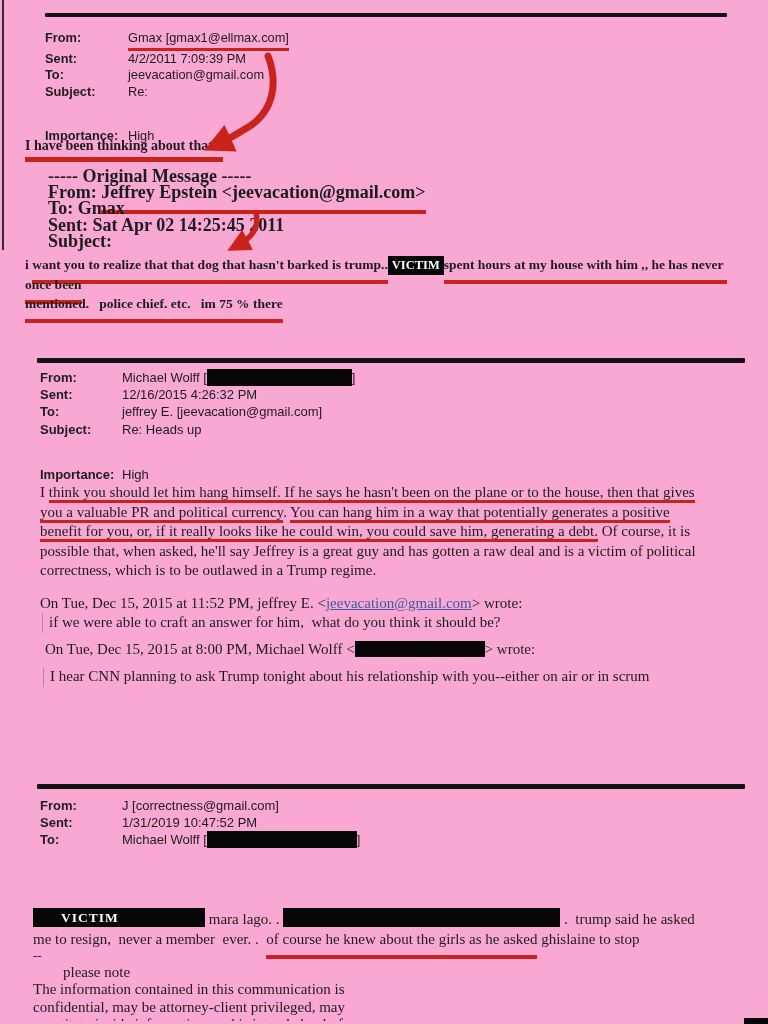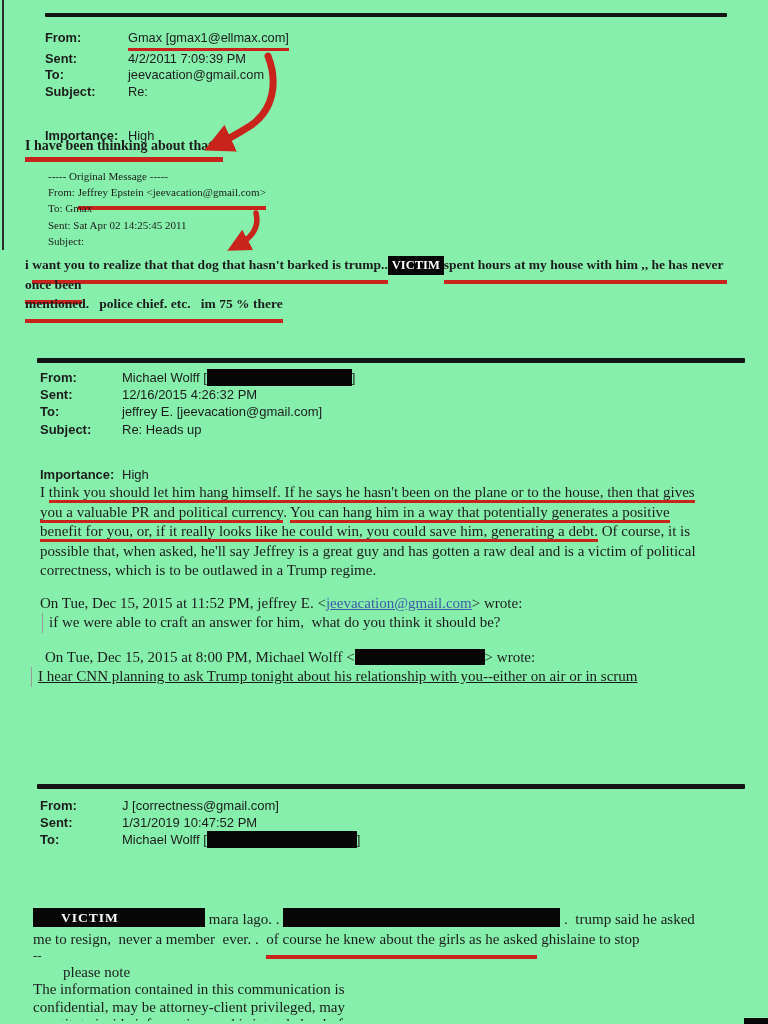--- a/index.html
+++ b/index.html
@@ -1,38 +1,38 @@
 <!DOCTYPE html>
 <html style="--red: #c9241b; --link: #3e5ba9;"><head>
 <meta charset="utf-8">
 <style>
   html,body{margin:0;padding:0;background:#e9e9e9;}
   .page{
     position:relative;width:768px;height:1024px;margin:0 auto;
-    background:#86efac;overflow:hidden;
+    background:#f9a8d4;overflow:hidden;
     font-family:"Liberation Sans",sans-serif;color:#1c1c1c;
   }
   .sec{position:absolute;left:0;width:768px;}
   .rule{position:absolute;background:#141414;height:4px;border-radius:1px;}
   .vline{position:absolute;left:2px;top:0;width:2px;height:250px;background:#2e2e2e;}
   .corner-mark{position:absolute;right:0;bottom:0;width:24px;height:6px;background:#060606;}
 
   
   .hdr .line{display:flex;white-space:pre-wrap;}
   .hdr1 .line{font-size:12.8px;line-height:16.5px;}
   .hdr1 .hdr-label{width:83px;}
   .hdr23 .line{font-size:13px;line-height:17.2px;}
   .hdr23 .hdr-label{width:82px;}
   .hdr-label{font-weight:bold;flex:0 0 auto;}
   .line.gap{margin-top:28px;}
 
   
   .serifblock{position:absolute;font-family:"Liberation Serif",serif;white-space:pre-wrap;}
   .b1{font-weight:bold;font-size:13.5px;line-height:19px;}
-  .q1{font-weight:normal;font-size:11px;line-height:16.2px;}
+  .q1{font-weight:bold;font-size:18px;line-height:16.2px;}
   .intro{font-weight:bold;font-size:14px;line-height:20px;}
   .b2{font-size:15px;line-height:19.5px;}
   .b3{font-size:15px;line-height:20px;}
 
   
   .redline{border-bottom:4px solid var(--red,#c9241b);padding-bottom:8px;}
   .intro .redline{border-bottom-width:5px;padding-bottom:4px;}
   .hdr .redline{border-bottom-width:3.5px;padding-bottom:1px;}
   .b2 .redline{border-bottom-width:3.5px;padding-bottom:0;}
   .link{color:var(--link,#3e5ba9);text-decoration:underline;cursor:pointer;}
@@ -92,22 +92,22 @@
     <div class="hdr hdr23" style="position:absolute;left:40px;top:17px;width:460px;">
         <div class="line"><span class="hdr-label">From:</span><span>Michael Wolff [</span><span class="redactbar" style="width: 145px; height: 17px;"></span><span>]</span></div>
         <div class="line"><span class="hdr-label">Sent:</span><span>12/16/2015 4:26:32 PM</span></div>
         <div class="line"><span class="hdr-label">To:</span><span>jeffrey E. [jeevacation@gmail.com]</span></div>
         <div class="line"><span class="hdr-label">Subject:</span><span>Re: Heads up</span></div>
         <div class="line gap"><span class="hdr-label">Importance:</span><span>High</span></div>
       </div>
     <div class="serifblock b2" style="left:40px;top:131px;width:712px;"><div class="line"><span>I </span><span class="redline">think you should let him hang himself. If he says he hasn't been on the plane or to the house, then that gives</span></div><div class="line"><span class="redline">you a valuable PR and political currency</span><span>. </span><span class="redline">You can hang him in a way that potentially generates a positive</span></div><div class="line"><span class="redline">benefit for you, or, if it really looks like he could win, you could save him, generating a debt.</span><span> Of course, it is</span></div><div class="line"><span>possible that, when asked, he'll say Jeffrey is a great guy and has gotten a raw deal and is a victim of political</span></div><div class="line"><span>correctness, which is to be outlawed in a Trump regime.</span></div></div>
     <div class="serifblock b2" style="left:40px;top:242px;width:700px;"><div class="line"><span>On Tue, Dec 15, 2015 at 11:52 PM, jeffrey E. &lt;</span><span class="link">jeevacation@gmail.com</span><span>&gt; wrote:</span></div></div>
     <div class="serifblock b2 quote-border" style="left:42px;top:261px;width:680px;"><div class="line"><span>if we were able to craft an answer for him,  what do you think it should be?</span></div></div>
-    <div class="serifblock b2" style="left:45px;top:296px;width:700px;"><div class="line"><span>On Tue, Dec 15, 2015 at 8:00 PM, Michael Wolff &lt;</span><span class="redactbar" style="width: 130px; height: 16px;"></span><span>&gt; wrote:</span></div></div>
-    <div class="serifblock b2 quote-border" style="left:31px;top:315px;width:680px;text-decoration:underline;"><div class="line"><span>I hear CNN planning to ask Trump tonight about his relationship with you--either on air or in scrum</span></div></div>
+    <div class="serifblock b2" style="left:45px;top:288px;width:700px;"><div class="line"><span>On Tue, Dec 15, 2015 at 8:00 PM, Michael Wolff &lt;</span><span class="redactbar" style="width: 130px; height: 16px;"></span><span>&gt; wrote:</span></div></div>
+    <div class="serifblock b2 quote-border" style="left:43px;top:315px;width:680px;"><div class="line"><span>I hear CNN planning to ask Trump tonight about his relationship with you--either on air or in scrum</span></div></div>
   </div>
 
   <div class="sec" style="top:780px;height:244px;">
     <div class="rule" style="left:37px;top:4px;width:708px;height:5px;"></div>
     <div class="hdr hdr23" style="position:absolute;left:40px;top:17px;width:460px;">
         <div class="line"><span class="hdr-label">From:</span><span>J [correctness@gmail.com]</span></div>
         <div class="line"><span class="hdr-label">Sent:</span><span>1/31/2019 10:47:52 PM</span></div>
         <div class="line"><span class="hdr-label">To:</span><span>Michael Wolff [</span><span class="redactbar" style="width: 150px; height: 17px;"></span><span>]</span></div>
       </div>
     <div class="serifblock b3" style="left:33px;top:128px;width:724px;"><div class="line"><span class="victim-bar" style="width: 172px;">VICTIM</span><span> mara lago. . </span><span class="redactbar" style="width: 277px; height: 19px;"></span><span> .  trump said he asked</span></div><div class="line"><span>me to resign,  never a member  ever. .  </span><span class="redline">of course he knew about the girls as he asked</span><span> ghislaine to stop</span></div><div class="line dashes"><span>--</span></div><div class="line note-indent"><span>please note</span></div><div class="line tight"><span>The information contained in this communication is</span></div><div class="line tight"><span>confidential, may be attorney-client privileged, may</span></div><div class="line cutoff"><span>constitute inside information, and is intended only for</span></div></div>

